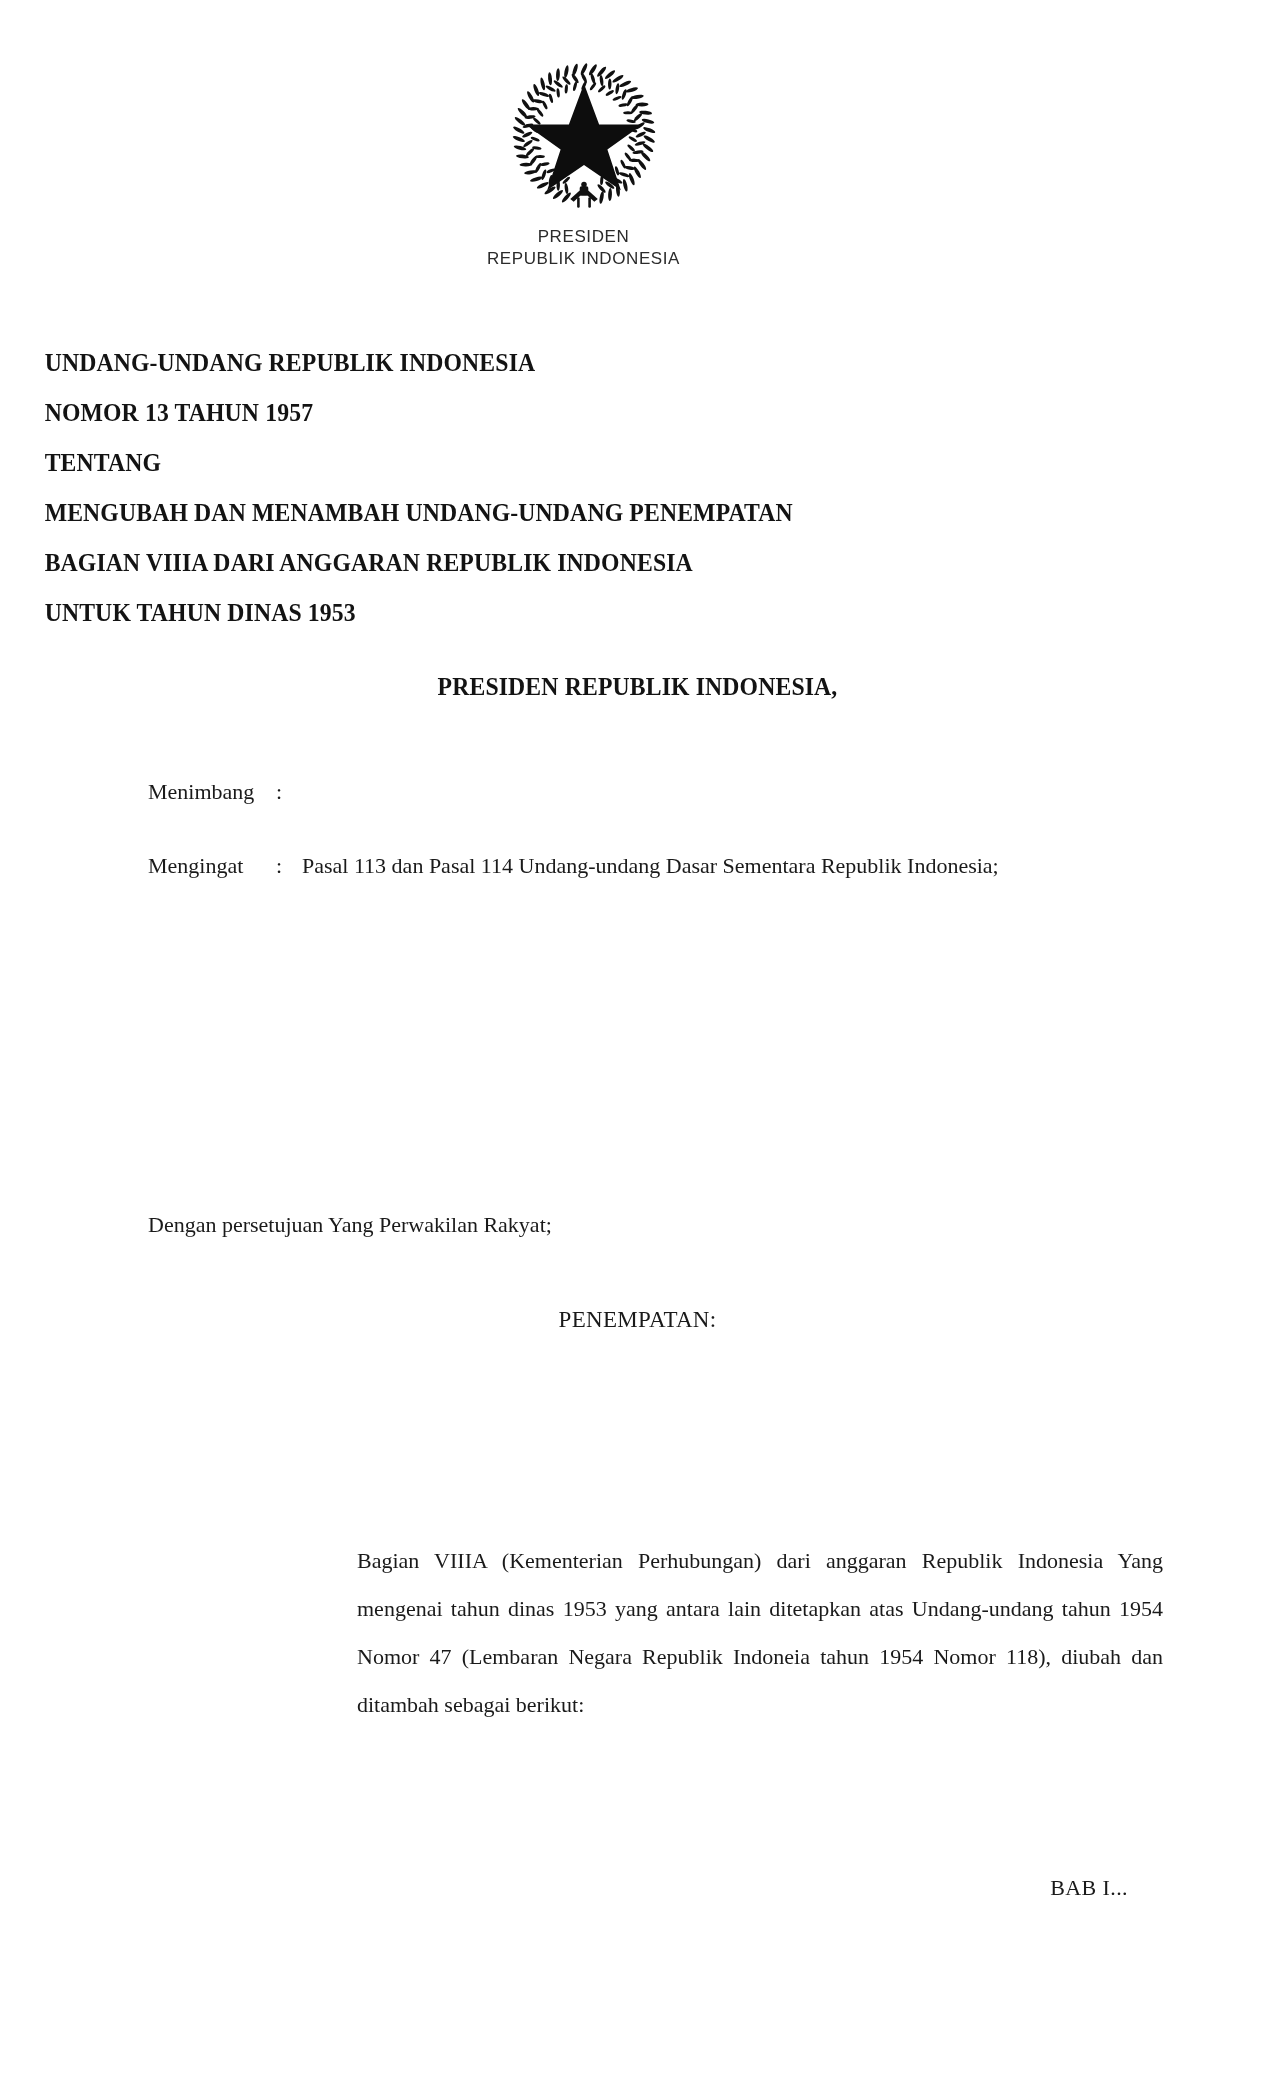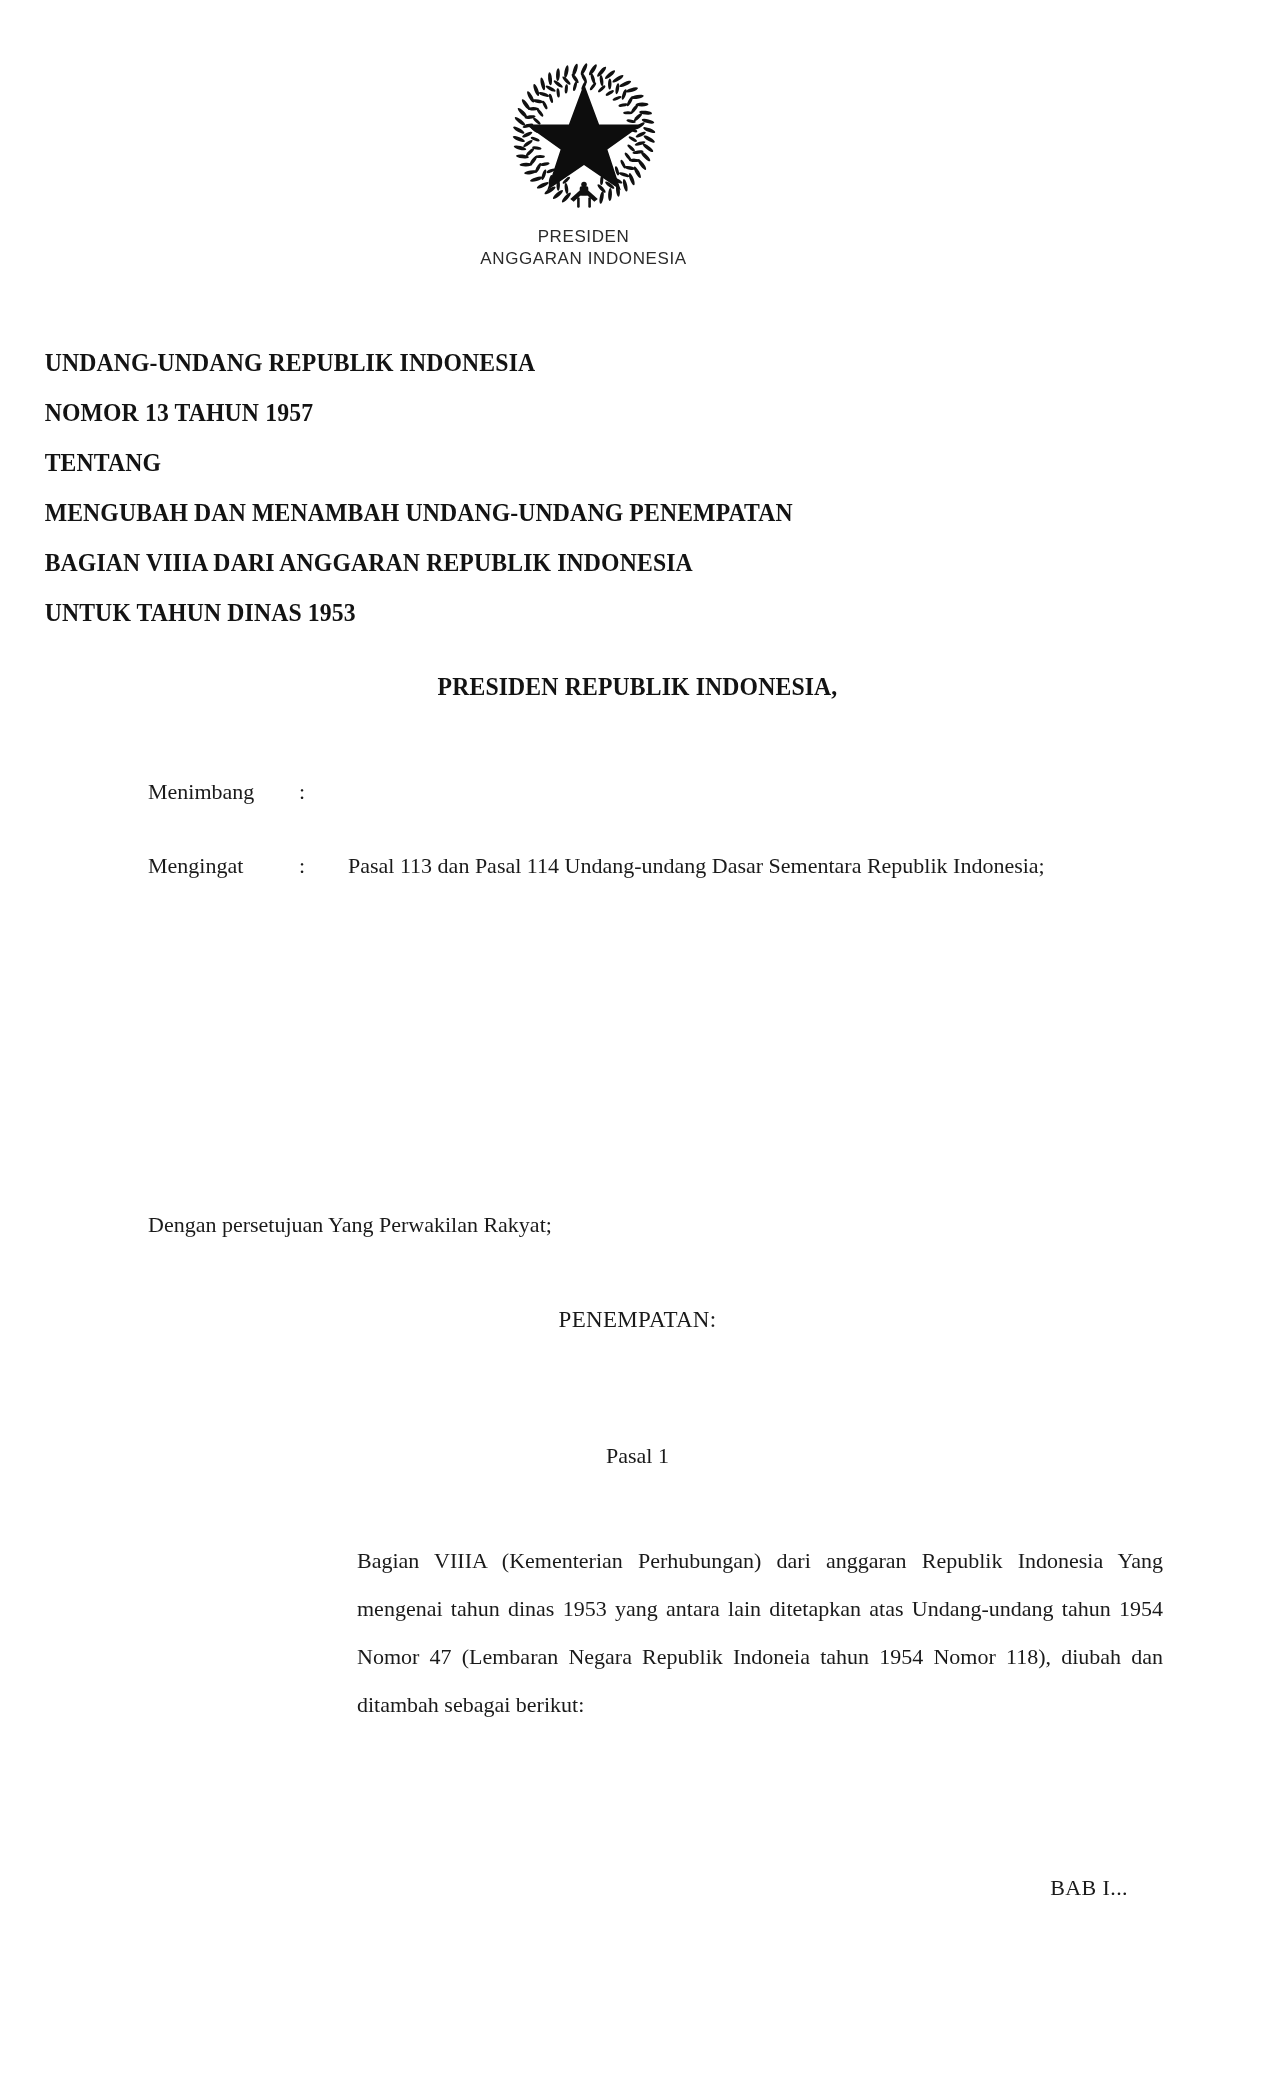--- a/index.html
+++ b/index.html
@@ -85,21 +85,20 @@
   .considerations {
     position: absolute;
     top: 768px;
     left: 148px;
     width: 980px;
   }
   .cons-row {
     display: flex;
     align-items: center;
     margin-bottom: 26px;
-    gap: 23px;
   }
   .cons-label {
     width: 128px;
     flex: 0 0 128px;
     font-size: 22px;
     line-height: 48px;
   }
   .cons-colon {
     width: 26px;
     flex: 0 0 26px;
@@ -301,21 +300,21 @@
         <rect x="95" y="163" width="10" height="11" rx="2"></rect>
         <path d="M95 168 L84 178 L88 181 L97 173 Z"></path>
         <path d="M105 168 L116 178 L112 181 L103 173 Z"></path>
         <circle cx="100" cy="161" r="3.2"></circle>
         <rect x="92" y="176" width="3" height="12" rx="1.4"></rect>
         <rect x="105" y="176" width="3" height="12" rx="1.4"></rect>
       </g>
     </svg>
     <div class="emblem-caption">
       <div>PRESIDEN</div>
-      <div>ANGGARAN INDONESIA</div>
+      <div>REPUBLIK INDONESIA</div>
     </div>
   </div>
 
   <div class="title-block">
     <div class="title-line">UNDANG-UNDANG REPUBLIK INDONESIA</div>
     <div class="title-line">NOMOR 13 TAHUN 1957</div>
     <div class="title-line">TENTANG</div>
     <div class="title-line">MENGUBAH DAN MENAMBAH UNDANG-UNDANG PENEMPATAN</div>
     <div class="title-line">BAGIAN VIIIA DARI ANGGARAN REPUBLIK INDONESIA</div>
     <div class="title-line">UNTUK TAHUN DINAS 1953</div>
@@ -332,18 +331,17 @@
       <div class="cons-label">Mengingat</div>
       <div class="cons-colon">:</div>
       <div class="cons-text">Pasal 113 dan Pasal 114 Undang-undang Dasar Sementara Republik Indonesia;</div>
     </div>
   </div>
 
   <div class="approval">Dengan persetujuan Yang Perwakilan Rakyat;</div>
 
   <div class="memutuskan">PENEMPATAN:</div>
 
-  <div class="pasal-heading">Pasal 1</div>
   <div class="pasal-body">Bagian VIIIA (Kementerian Perhubungan) dari anggaran Republik Indonesia Yang mengenai tahun dinas 1953 yang antara lain ditetapkan atas Undang-undang tahun 1954 Nomor 47 (Lembaran Negara Republik Indoneia tahun 1954 Nomor 118), diubah dan ditambah sebagai berikut:</div>
 
   <div class="footer-continuation">BAB I...</div>
 
 </div>
 
 </body></html>

